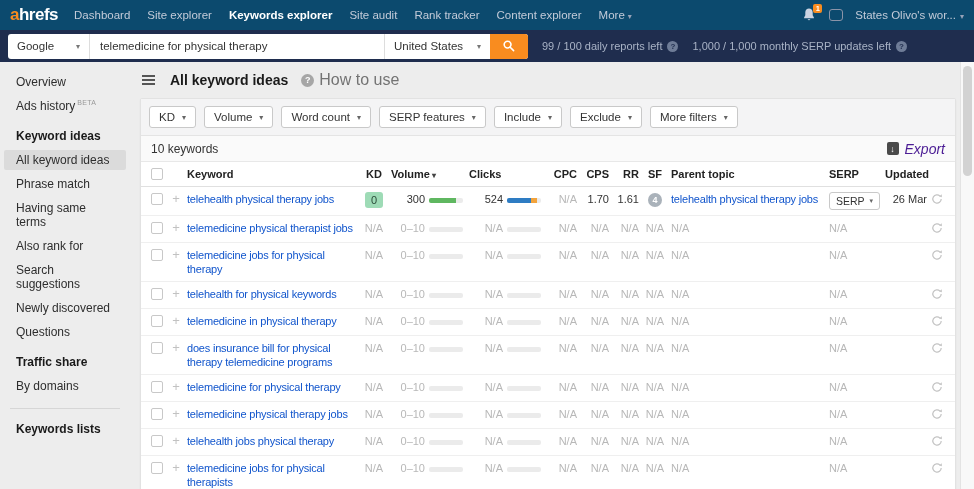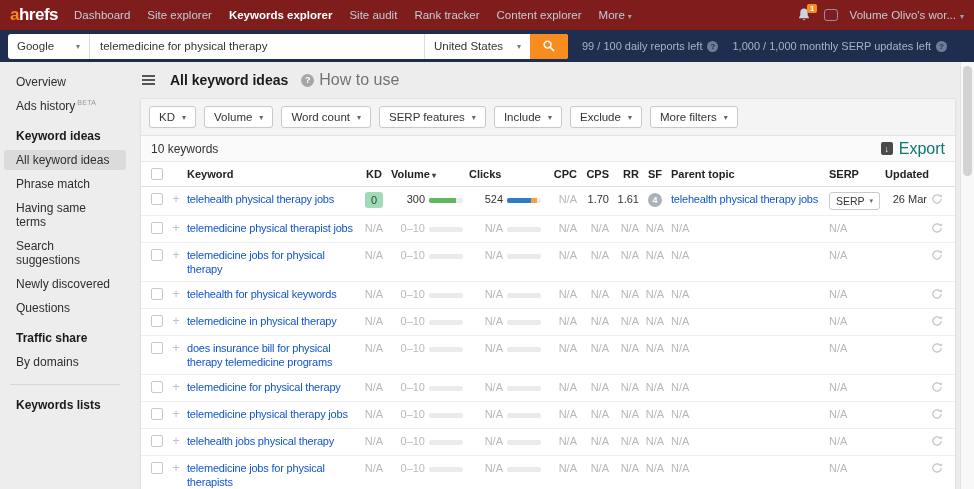--- a/index.html
+++ b/index.html
@@ -1,35 +1,35 @@
 <!DOCTYPE html>
 <html><head>
 <meta charset="utf-8">
 <style>
   * { margin:0; padding:0; box-sizing:border-box; }
   html,body { width:974px; height:489px; overflow:hidden; }
   body { font-family:"Liberation Sans", sans-serif; background:#ededed; color:#333; }
 
   
-  .topbar { height:30px; background:#7f1d1d; display:flex; align-items:center; padding:0 10px; }
+  .topbar { height:30px; background:#0c4a6e; display:flex; align-items:center; padding:0 10px; }
   .logo { font-size:17px; font-weight:bold; color:#fff; letter-spacing:-0.5px; margin-right:16px; }
   .logo .logo-a { color:#f98c1f; }
   .main-nav { display:flex; align-items:center; gap:17px; flex:1; }
   .nav-item { font-size:11.5px; color:#c3cbd9; cursor:pointer; white-space:nowrap; }
   .nav-item.active { color:#fff; font-weight:bold; }
   .nav-item .caret { font-size:8px; color:#97a2b8; margin-left:3px; }
   .top-right { display:flex; align-items:center; gap:12px; }
   .bell-wrap { position:relative; width:16px; height:16px; }
   .bell-badge { position:absolute; top:-3px; right:-5px; background:#f98c1f; color:#fff; font-size:7.5px; font-weight:bold; line-height:9px; padding:0 2.5px; border-radius:2px; }
   .ws-icon { width:14px; height:12px; border:1.5px solid #8b94a8; border-radius:3px; }
   .account { font-size:11.5px; color:#c3cbd9; white-space:nowrap; cursor:pointer; }
   .account .caret { font-size:8px; color:#97a2b8; margin-left:4px; }
 
   .searchrow { height:32px; background:#1f2d4e; display:flex; align-items:center; padding:0 8px; gap:14px; }
-  .searchbox { display:flex; align-items:stretch; background:#fff; border-radius:3px; height:25px; width:560px; overflow:hidden; }
+  .searchbox { display:flex; align-items:stretch; background:#fff; border-radius:3px; height:25px; width:520px; overflow:hidden; }
   .engine-select, .country-select { display:flex; align-items:center; gap:14px; padding:0 9px; font-size:11.5px; color:#333; cursor:pointer; white-space:nowrap; }
   .engine-select { border-right:1px solid #ddd; width:82px; justify-content:space-between; }
   .country-select { border-left:1px solid #ddd; width:106px; justify-content:space-between; }
   .sel-caret { font-size:8px; color:#777; }
   .search-input { flex:1; border:none; outline:none; font-size:11.5px; color:#333; padding:0 10px; font-family:"Liberation Sans",sans-serif; }
   .search-btn { width:38px; background:#f98c1f; border:none; display:flex; align-items:center; justify-content:center; cursor:pointer; }
   .quota { font-size:11px; color:#a9b3c6; display:flex; align-items:center; gap:5px; white-space:nowrap; }
   .info-circle { width:11px; height:11px; border-radius:50%; background:#6e7c97; color:#1f2d4e; font-size:8px; font-weight:bold; display:inline-flex; align-items:center; justify-content:center; }
 
   
@@ -54,21 +54,21 @@
 
   .card { background:#fff; border:1px solid #e2e2e2; border-radius:2px; box-shadow:0 1px 2px rgba(0,0,0,0.05); }
   .filters-row { background:#f4f4f5; border-bottom:1px solid #e4e4e4; padding:7px 8px; display:flex; gap:8px; }
   .filter-btn { background:#fff; border:1px solid #c9c9c9; border-radius:3px; font-size:11.5px; color:#333; padding:4px 9px; display:flex; align-items:center; gap:7px; cursor:pointer; font-family:"Liberation Sans",sans-serif; white-space:nowrap; }
   .filter-btn .caret { font-size:8px; color:#666; }
 
   .count-row { background:#fafafa; border-bottom:1px solid #e8e8e8; height:26px; display:flex; align-items:center; justify-content:space-between; padding:0 10px; }
   .count-label { font-size:12px; color:#333; }
   .export-btn { display:flex; align-items:center; gap:6px; cursor:pointer; background:none; border:none; font-family:"Liberation Sans",sans-serif; }
   .export-icon { width:12px; height:13px; background:#4a4a4a; border-radius:2px; color:#fff; font-size:9px; display:flex; align-items:center; justify-content:center; }
-  .export-label { font-size:16px; color:#0f766e; }
+  .export-label { font-size:14px; color:#4c1d95;font-style:italic; }
 
   .thead, .tr { display:grid; grid-template-columns:14px 14px 170px 26px 34px 36px 34px 36px 30px 28px 26px 24px 1fr 52px 42px 14px; column-gap:4px; padding:0 10px; align-items:center; }
   .thead { height:25px; border-bottom:1px solid #e0e0e0; font-size:11px; font-weight:bold; color:#222; }
   .thead .h-volume { grid-column:5 / span 2; }
   .thead .h-clicks { grid-column:7 / span 2; }
   .thead .h-right, .num { text-align:right; }
   .thead .h-center { text-align:center; }
   .sort-caret { font-size:8px; color:#444; margin-left:2px; }
 
   .tr { padding-top:5px; padding-bottom:5px; border-bottom:1px solid #efefef; align-items:start; }
@@ -103,21 +103,21 @@
     </div>
   <div class="top-right">
     <span class="bell-wrap">
       <svg width="16" height="16" viewBox="0 0 16 16">
           <path d="M8 1.6c-2.1 0-3.7 1.6-3.7 3.7v3L3.1 10.4v.8h9.8v-.8l-1.2-2.1v-3C11.7 3.2 10.1 1.6 8 1.6z" fill="#ccd4e2"></path>
           <path d="M6.6 12.3a1.5 1.5 0 0 0 2.8 0z" fill="#ccd4e2"></path>
         </svg>
       <span class="bell-badge">1</span>
     </span>
     <span class="ws-icon"></span>
-    <span class="account"><span>Volume Olivo's wor...</span><span class="caret">▾</span></span>
+    <span class="account"><span>States Olivo's wor...</span><span class="caret">▾</span></span>
   </div>
 </div>
 
 <div class="searchrow">
   <div class="searchbox">
     <div class="engine-select">
         <span>Google</span>
         <span class="sel-caret">▾</span>
       </div>
     <input class="search-input" type="text" value="telemedicine for physical therapy" style="">
@@ -143,20 +143,21 @@
 </div>
 
 <div class="workspace">
   <div class="sidebar">
       <div class="sb-item">Overview</div>
       <div class="sb-item">Ads history<sup class="beta">BETA</sup></div>
       <div class="sb-header">Keyword ideas</div>
       <div class="sb-item active">All keyword ideas</div>
       <div class="sb-item">Phrase match</div>
       <div class="sb-item">Having same terms</div>
+      <div class="sb-item">Also rank for</div>
       <div class="sb-item">Search suggestions</div>
       <div class="sb-item">Newly discovered</div>
       <div class="sb-item">Questions</div>
       <div class="sb-header">Traffic share</div>
       <div class="sb-item">By domains</div>
       <div class="sb-divider"></div>
       <div class="sb-header">Keywords lists</div>
     </div>
 
   <div class="main">

